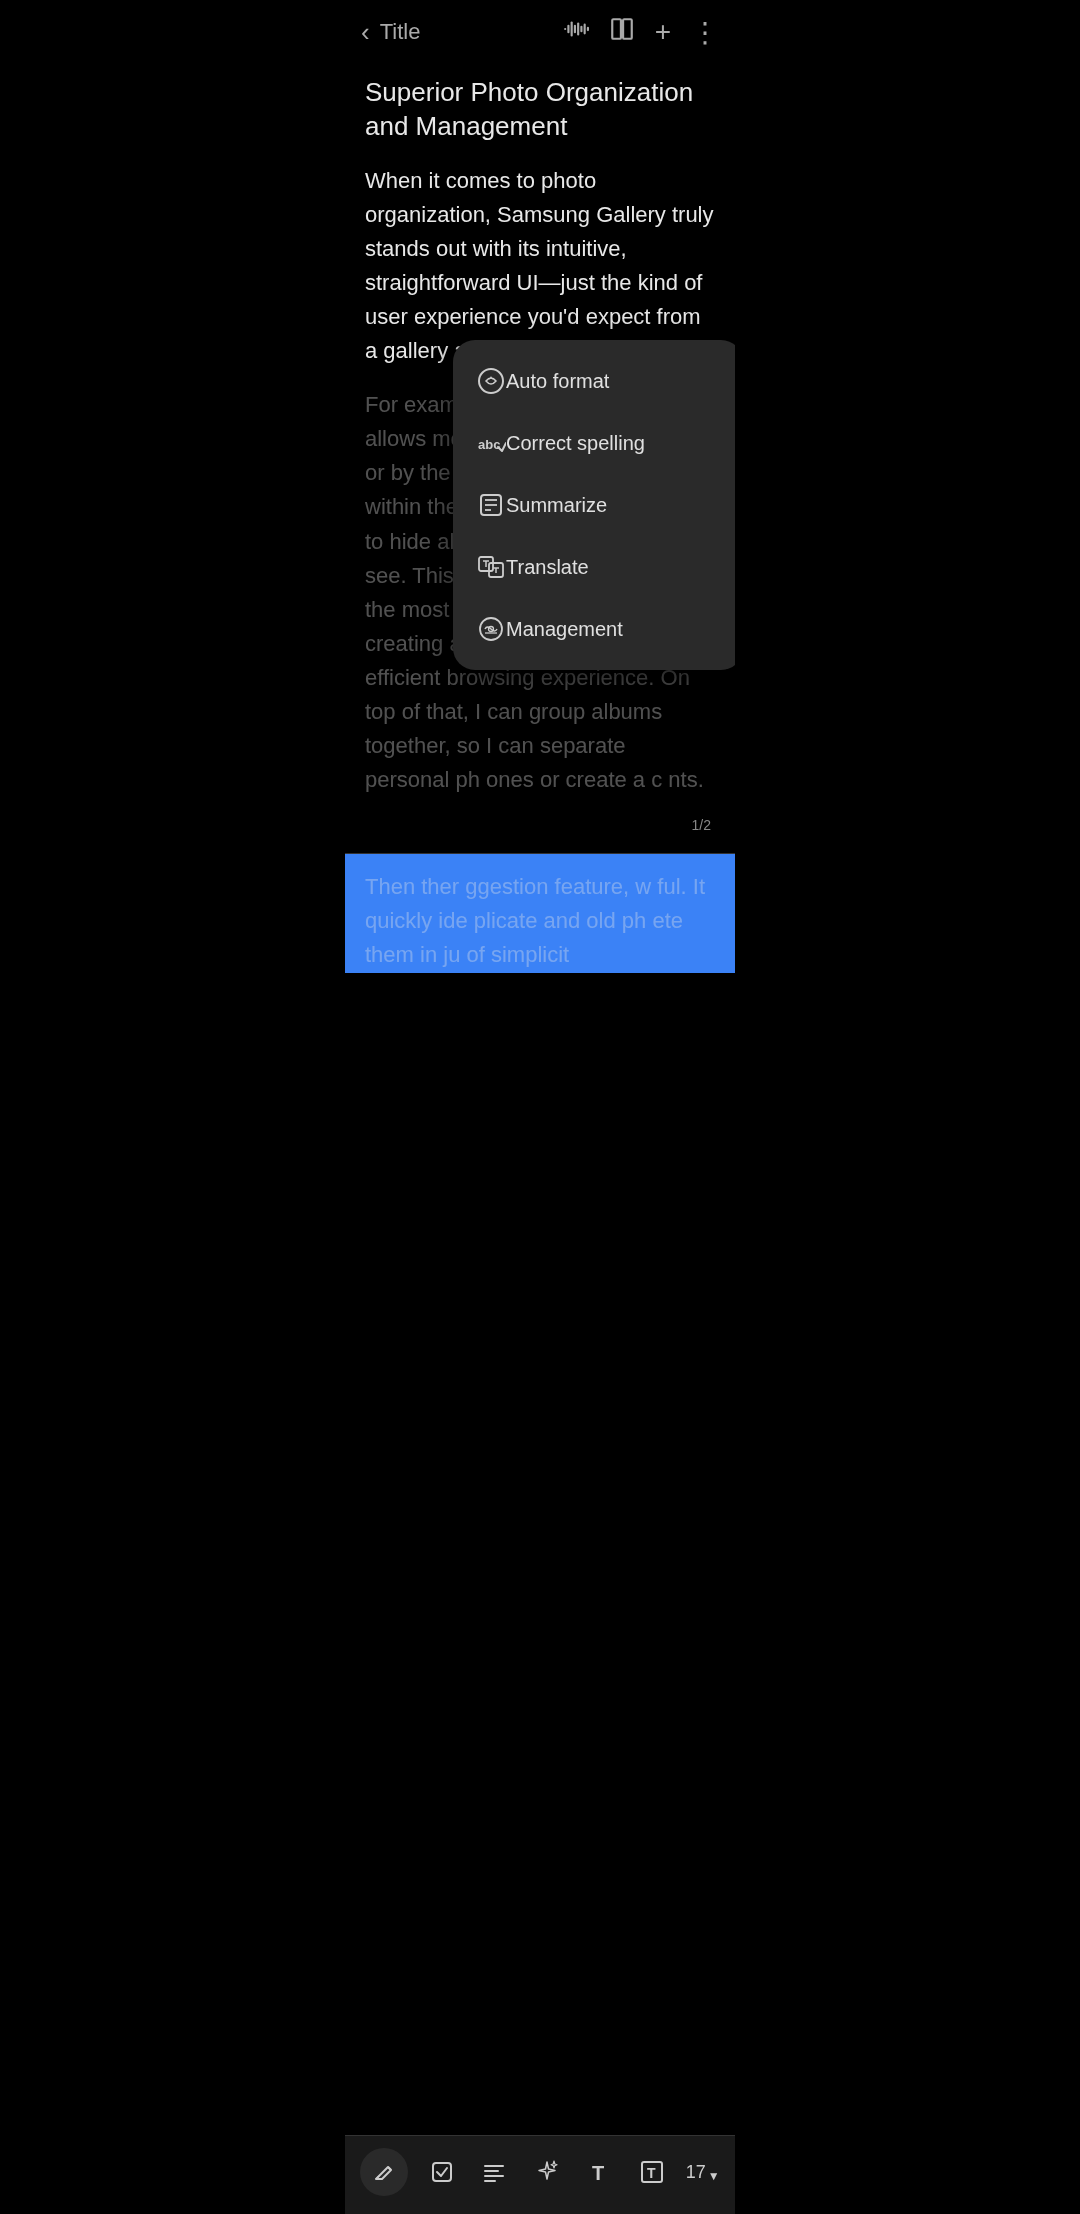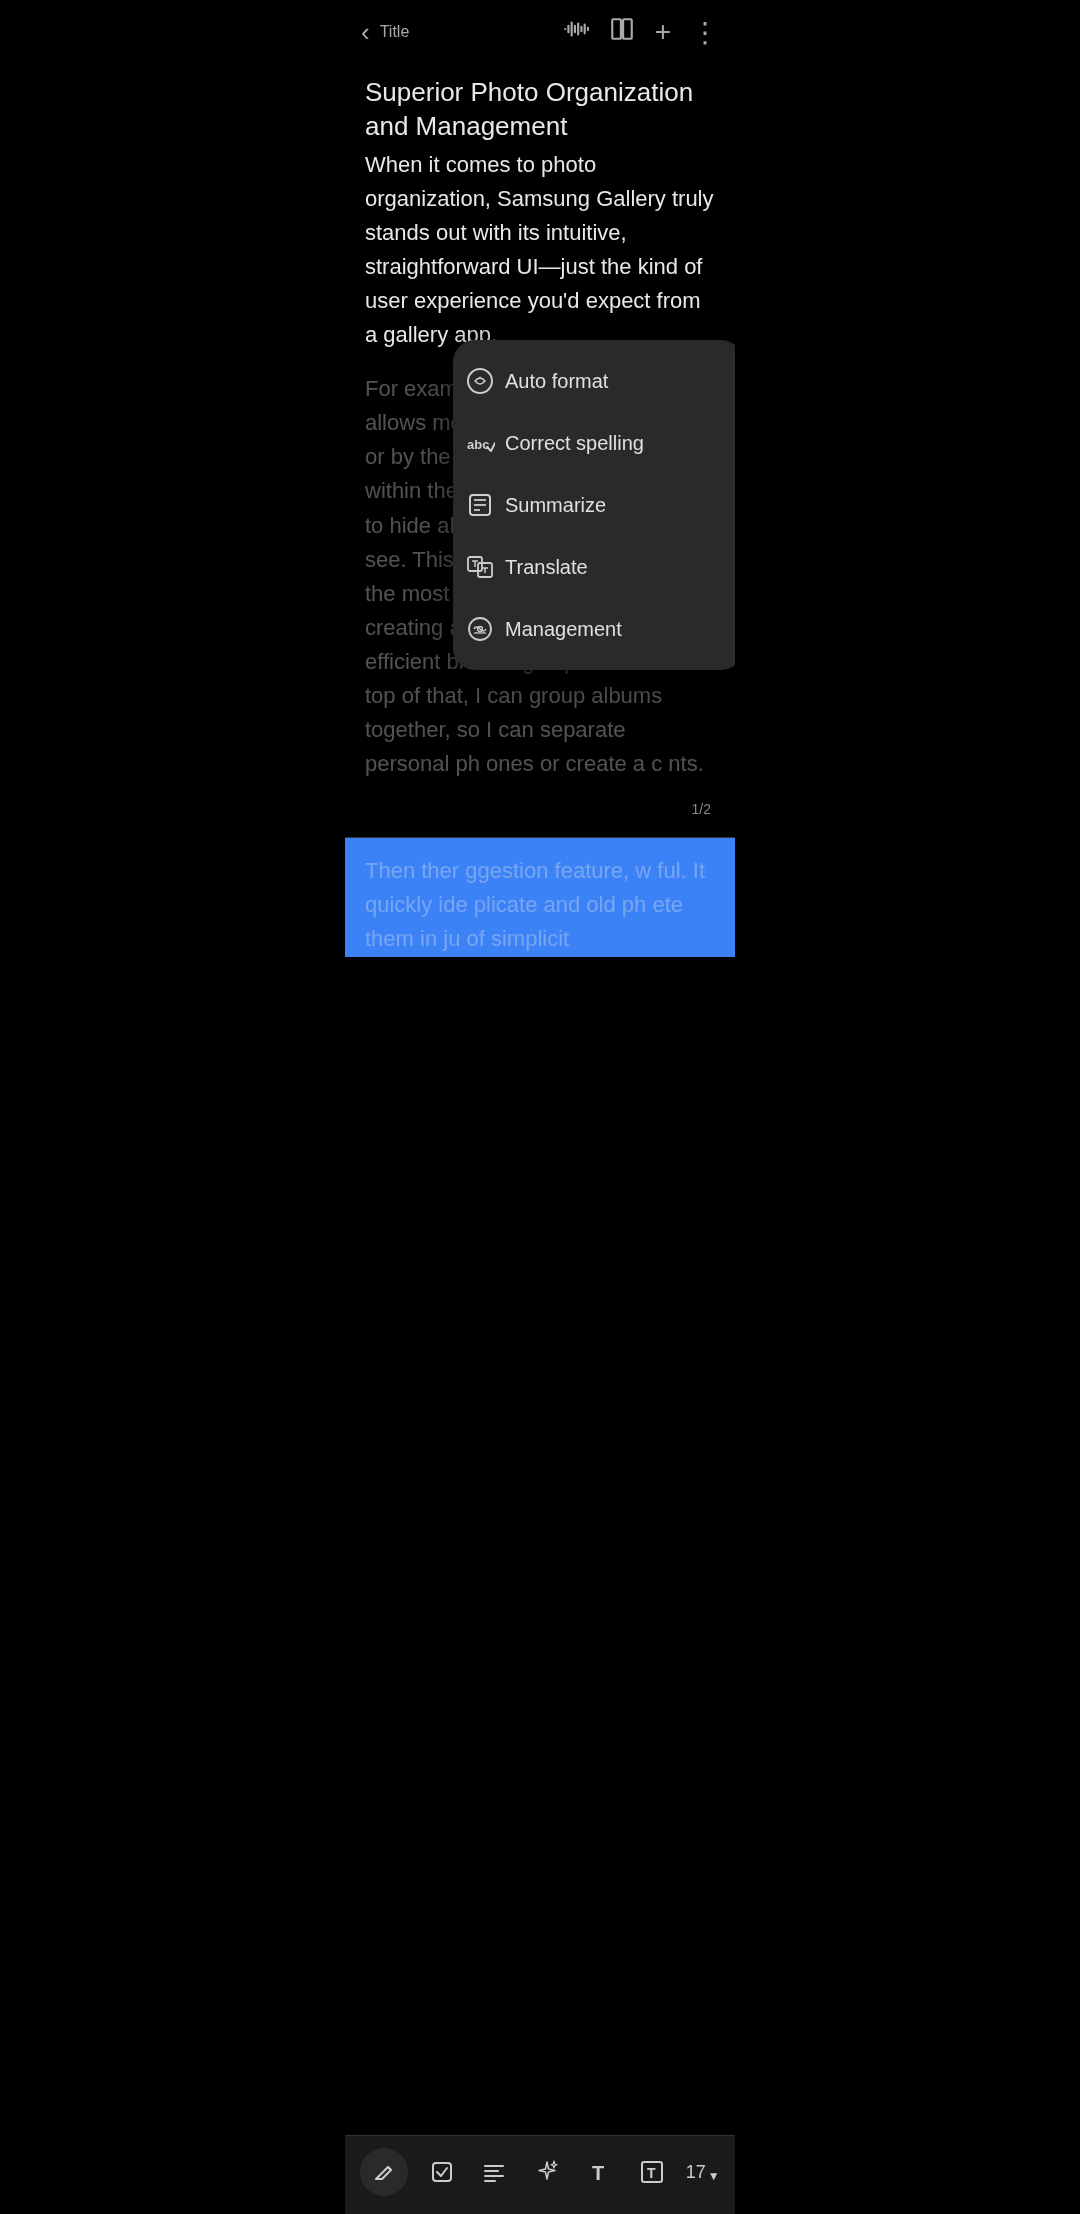--- a/index.html
+++ b/index.html
@@ -27,21 +27,21 @@
 
     .header-back {
       color: #aaa;
       font-size: 26px;
       margin-right: 10px;
       cursor: pointer;
     }
 
     .header-title {
       color: #aaa;
-      font-size: 16px;
+      font-size: 22px;
       font-weight: 400;
       flex: 1;
     }
 
     .header-icons {
       display: flex;
       align-items: center;
       gap: 20px;
     }
 
@@ -56,21 +56,21 @@
       padding: 12px 20px 20px 20px;
       background: #000;
       position: relative;
     }
 
     .content-heading {
       font-size: 26px;
       font-weight: 400;
       color: #e8e8e8;
       line-height: 1.3;
-      margin-bottom: 4px;
+      margin-bottom: 20px;
     }
 
     .content-para {
       font-size: 22px;
       color: #e8e8e8;
       line-height: 1.55;
       margin-bottom: 20px;
     }
 
     .page-indicator {
@@ -105,22 +105,22 @@
       border-radius: 22px;
       width: 290px;
       padding: 10px 0;
       z-index: 10;
       box-shadow: 0 8px 32px rgba(0,0,0,0.7);
     }
 
     .popup-item {
       display: flex;
       align-items: center;
-      padding: 16px 12px;
-      gap: 10px;
+      padding: 16px 23px;
+      gap: 0;
       cursor: pointer;
     }
 
     .popup-icon {
       width: 30px;
       height: 30px;
       display: flex;
       align-items: center;
       justify-content: center;
       color: #e0e0e0;

